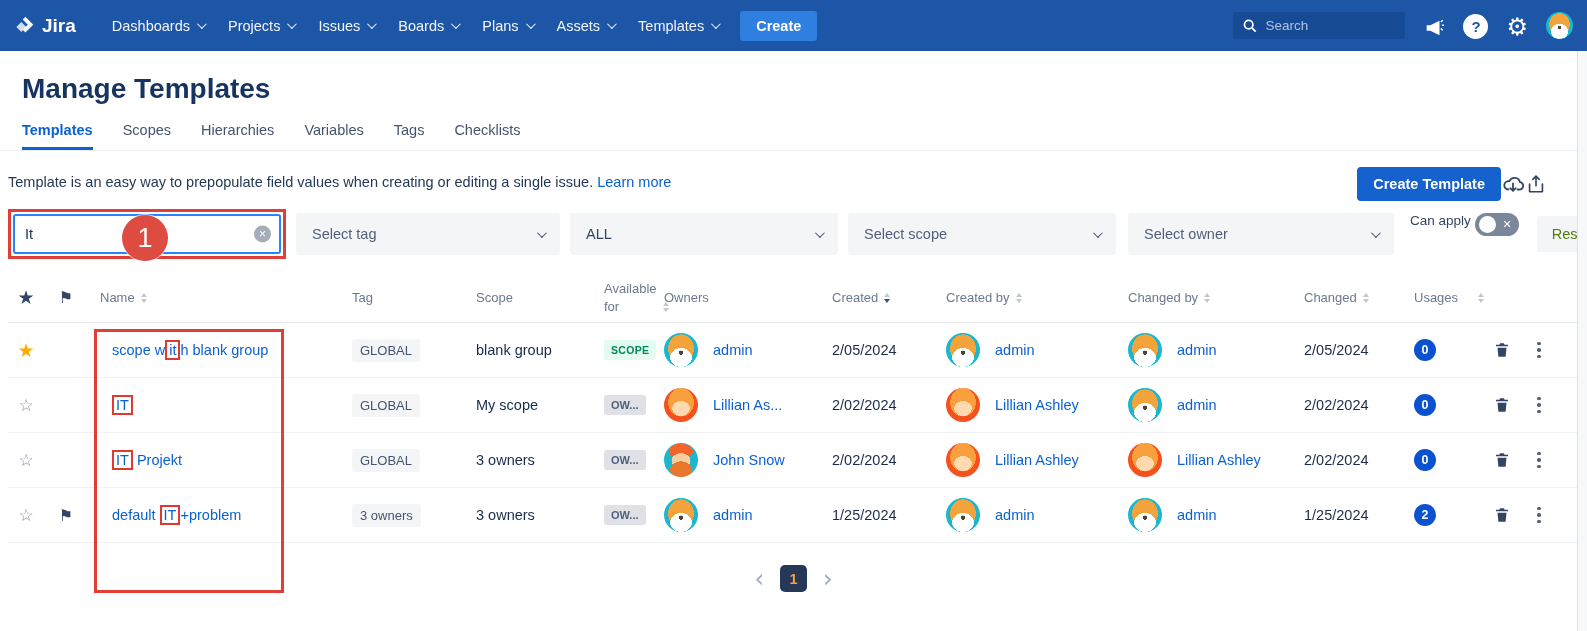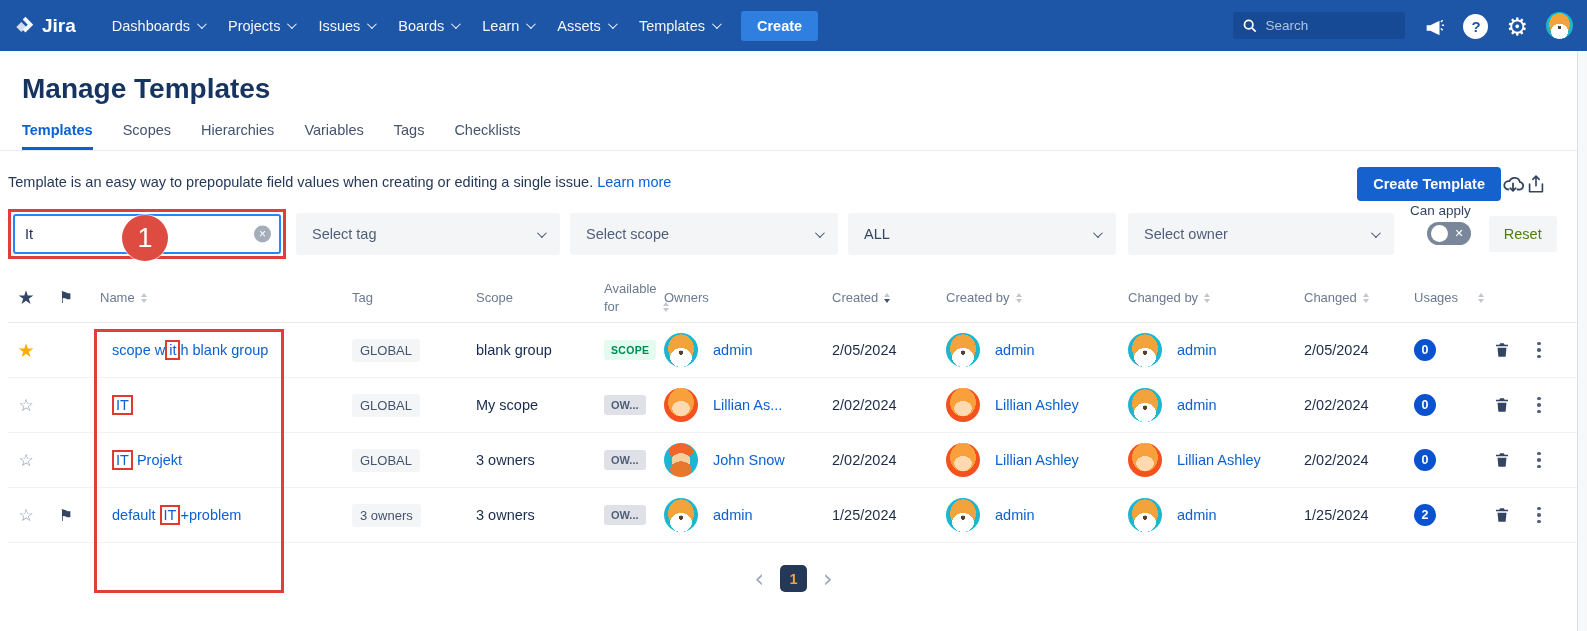--- a/index.html
+++ b/index.html
@@ -58,21 +58,21 @@
   
   .filter-row { display:flex; align-items:center; padding:8px 40px 0 8px; gap:10px; }
   .annot-box { border:3px solid #E03E36; padding:2px; flex:none; }
   .search-input-wrap { position:relative; width:268px; }
   .search-input { width:100%; height:40px; border:2px solid #2684FF; border-radius:3px; font-size:14.5px; color:#172B4D; padding:0 34px 0 10px; outline:none; font-family:inherit; }
   .clear-icon { position:absolute; right:10px; top:50%; transform:translateY(-50%); width:17px; height:17px; border-radius:50%; background:#A5ADBA; color:#fff; font-size:12px; line-height:17px; text-align:center; cursor:pointer; }
   .select { height:42px; background:#F4F5F7; border-radius:3px; display:flex; align-items:center; justify-content:space-between; padding:0 16px; font-size:14.5px; color:#505F79; cursor:pointer; flex:none; }
   .select .chev { color:#42526E; }
   .select--value { color:#344563; }
   .w-tag{width:264px;} .w-scope{width:268px;} .w-all{width:268px;} .w-owner{width:266px; margin-left:2px;}
-  .can-apply { display:flex; flex-direction:column; align-items:flex-end; gap:4px; margin:-20px 4px 0 6px; flex:none; }
+  .can-apply { display:flex; flex-direction:row; align-items:flex-start; gap:4px; margin:-20px 4px 0 6px; flex:none; }
   .can-apply-label { font-size:13.5px; color:#344563; white-space:nowrap; }
   .toggle { width:44px; height:23px; border-radius:13px; background:#7A869A; display:flex; align-items:center; justify-content:space-between; padding:0 4px; cursor:pointer; }
   .toggle .knob { width:17px; height:17px; border-radius:50%; background:#fff; }
   .toggle .x-glyph { color:#fff; font-size:11px; font-weight:700; padding-right:3px; }
   .reset-btn { background:#F4F5F7; border:none; border-radius:3px; color:#4d7c0f; font-size:14.5px; padding:10px 15px; margin-left:4px; cursor:pointer; font-family:inherit; }
 
   
   .table { padding:14px 0 0 8px; }
   .trow { display:grid; grid-template-columns:36px 44px 252px 124px 128px 72px 156px 114px 182px 176px 110px 78px 44px 30px; align-items:center; }
   .thead { height:50px; color:#6B7A90; font-size:13px; border-bottom:1px solid #E8EAEE; }
@@ -137,21 +137,21 @@
       </div>
     <div class="nav-item">
         <span>Issues</span>
         <span class="chev"></span>
       </div>
     <div class="nav-item">
         <span>Boards</span>
         <span class="chev"></span>
       </div>
     <div class="nav-item">
-        <span>Learn</span>
+        <span>Plans</span>
         <span class="chev"></span>
       </div>
     <div class="nav-item">
         <span>Assets</span>
         <span class="chev"></span>
       </div>
     <div class="nav-item">
         <span>Templates</span>
         <span class="chev"></span>
       </div>
@@ -219,26 +219,26 @@
     <div class="annot-box">
       <div class="search-input-wrap">
         <input class="search-input" value="It" style="">
         <span class="clear-icon">×</span>
       </div>
     </div>
     <div class="select w-tag">
         <span>Select tag</span>
         <span class="chev"></span>
       </div>
+    <div class="select w-all">
+        <span class="select--value">ALL</span>
+        <span class="chev"></span>
+      </div>
     <div class="select w-scope">
         <span>Select scope</span>
-        <span class="chev"></span>
-      </div>
-    <div class="select w-all">
-        <span class="select--value">ALL</span>
         <span class="chev"></span>
       </div>
     <div class="select w-owner">
         <span>Select owner</span>
         <span class="chev"></span>
       </div>
     <div class="can-apply">
       <span class="can-apply-label">Can apply</span>
       <div class="toggle">
         <span class="knob"></span>

